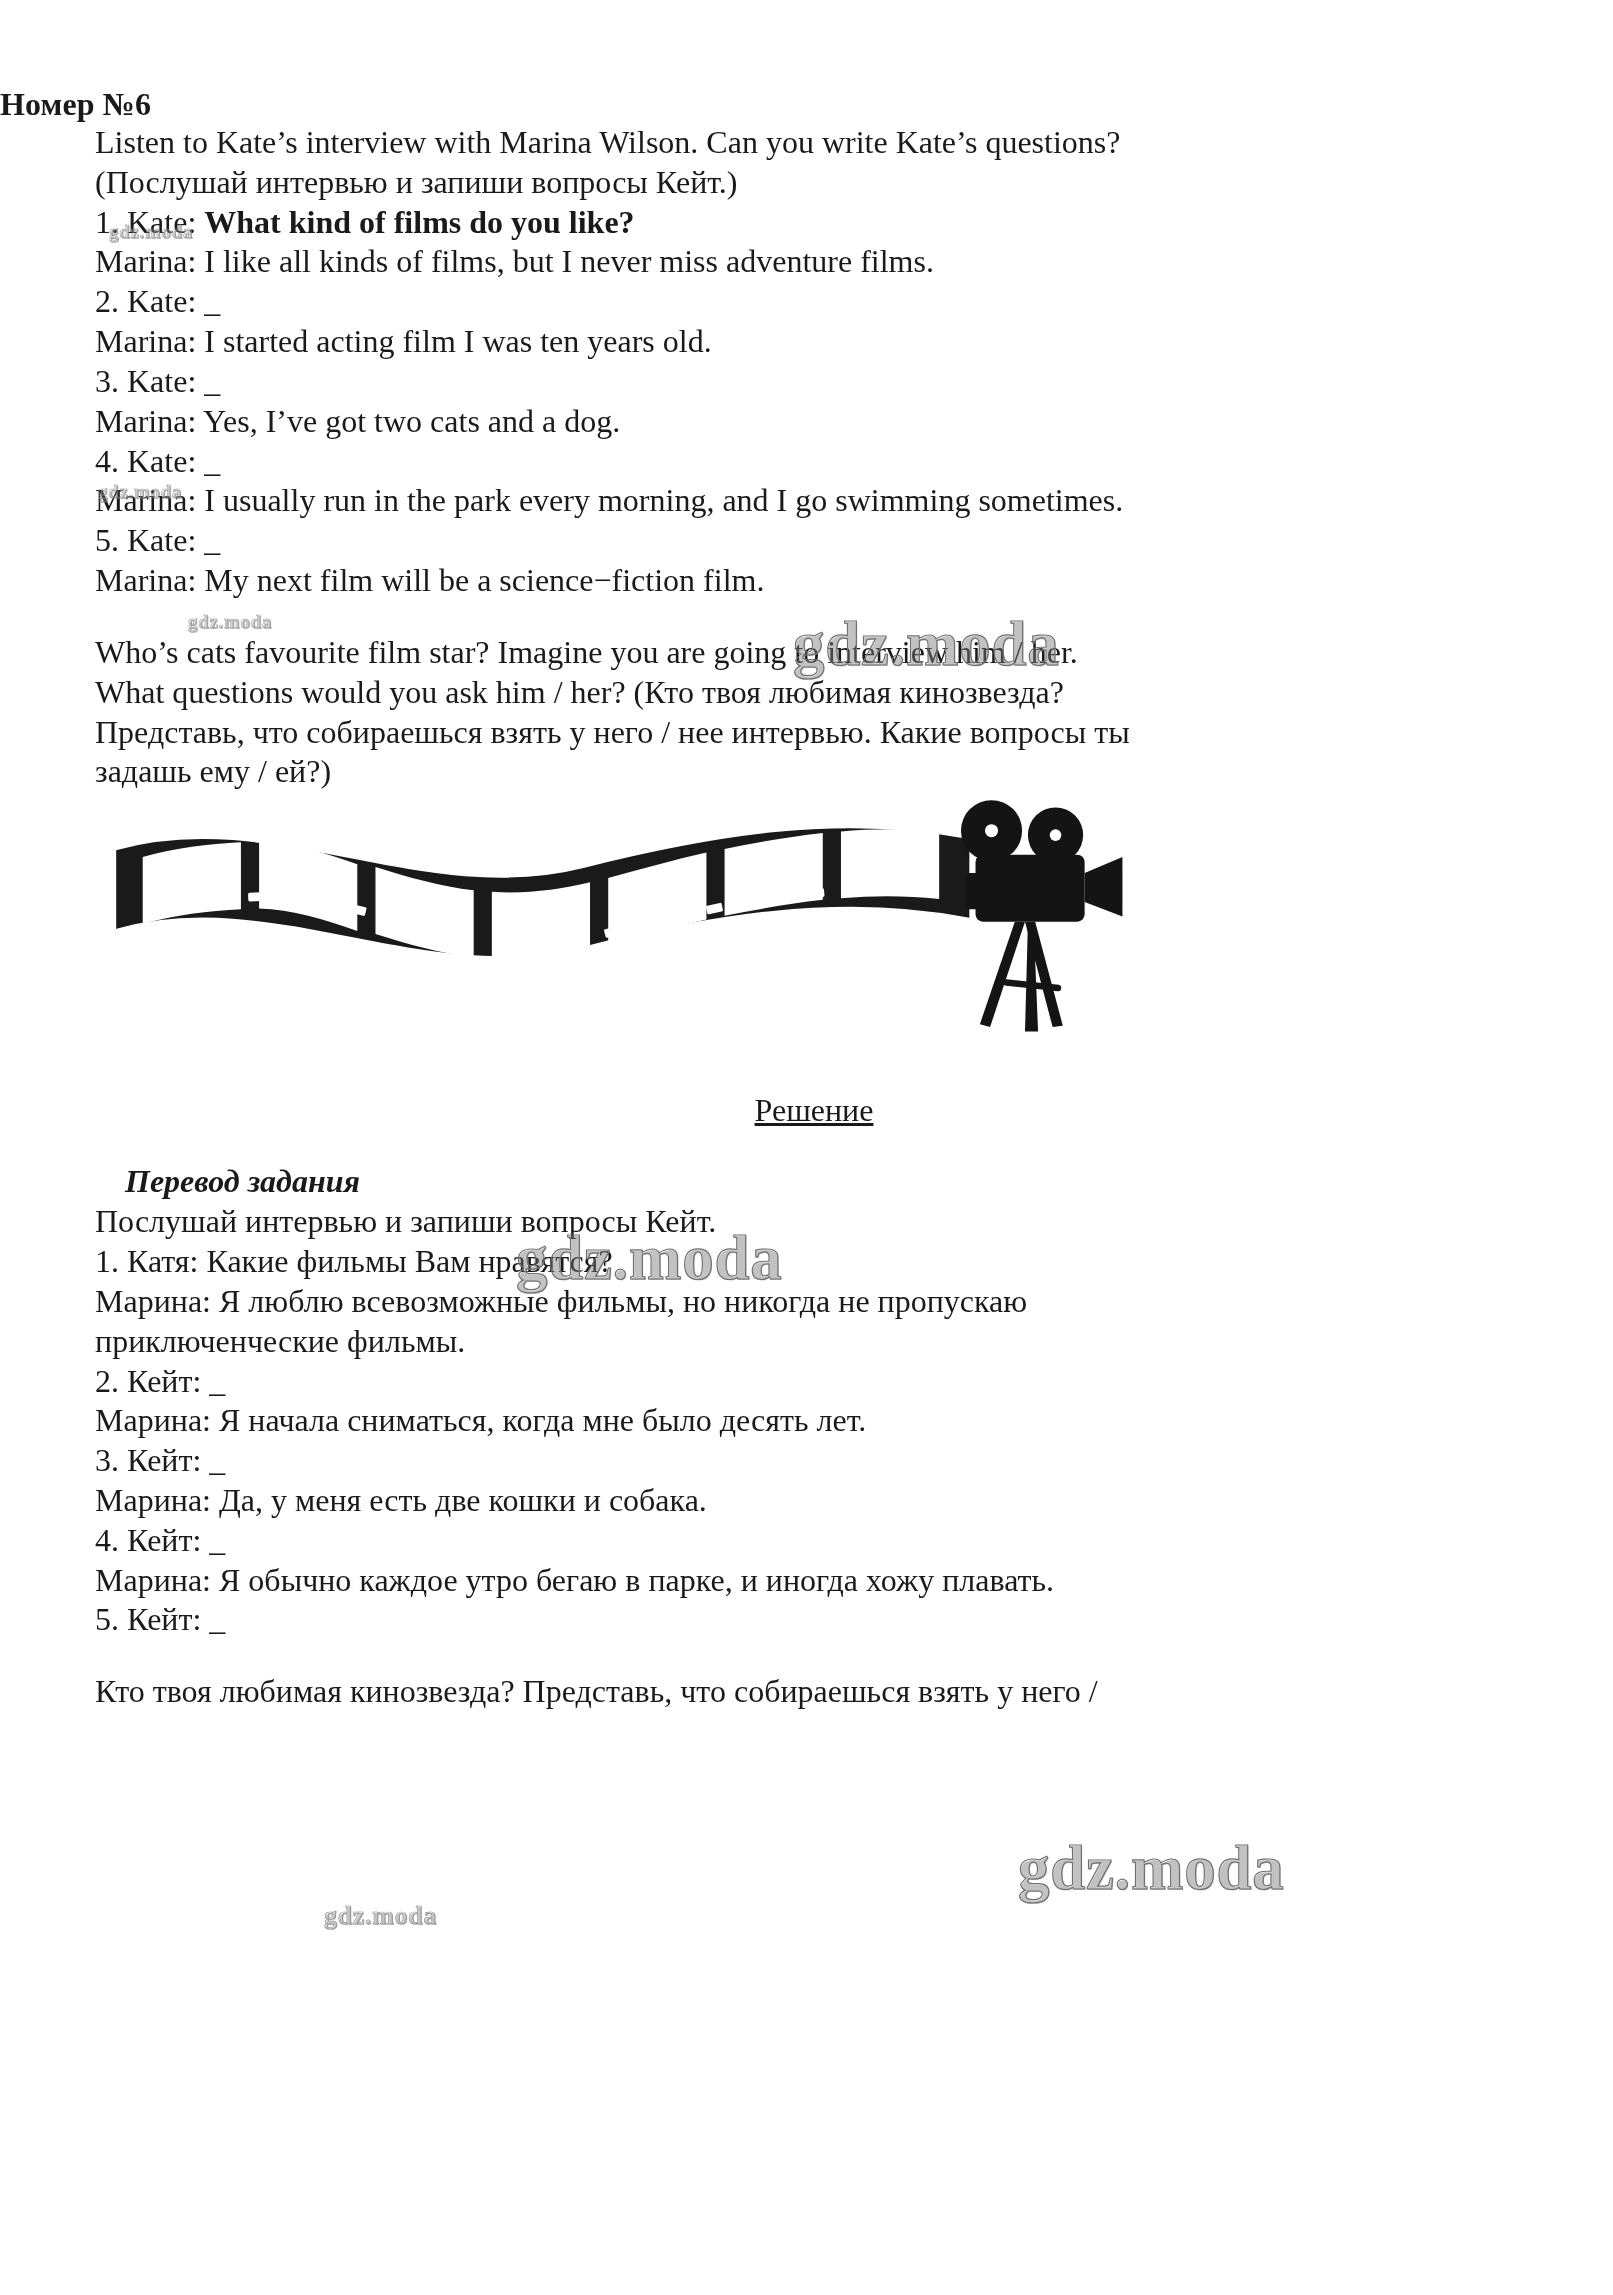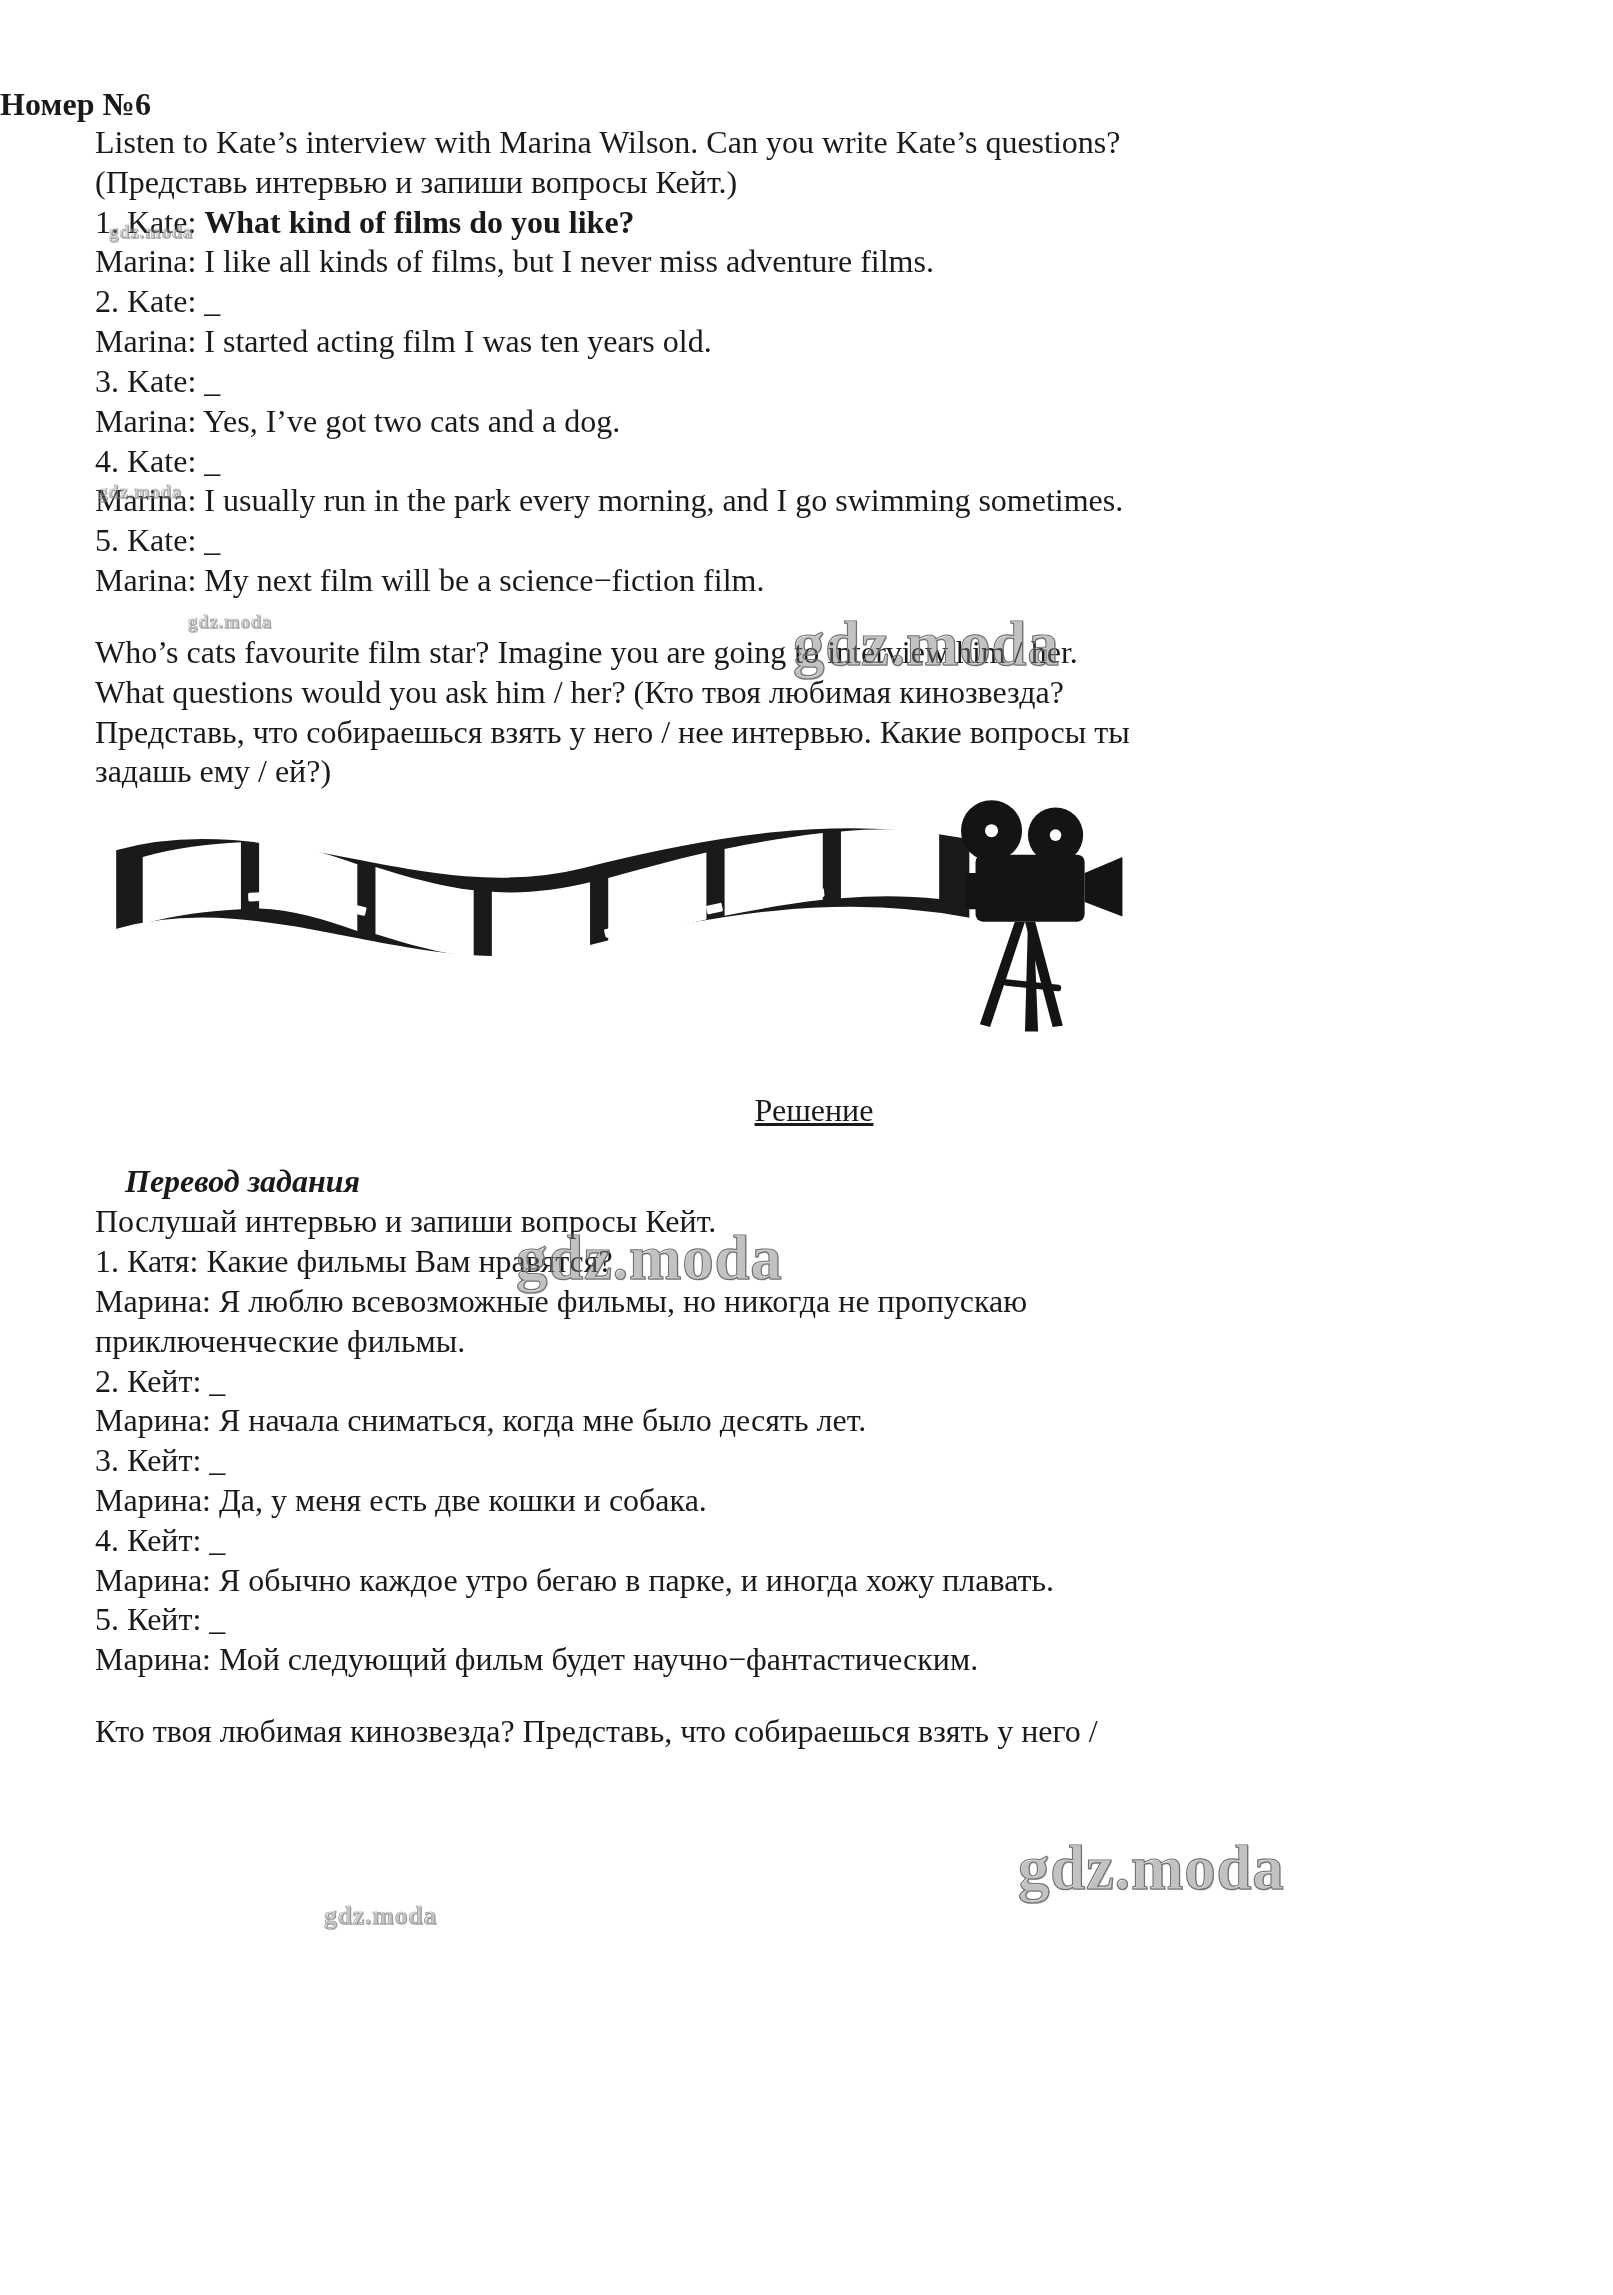--- a/index.html
+++ b/index.html
@@ -102,21 +102,21 @@
 </head>
 <body>
 
 <div class="page">
 
   <h1 class="title">Номер №6</h1>
 
   <div class="content">
 
     <div class="line">Listen to Kate’s interview with Marina Wilson. Can you write Kate’s questions?</div>
-    <div class="line">(Представь интервью и запиши вопросы Кейт.)</div>
+    <div class="line">(Послушай интервью и запиши вопросы Кейт.)</div>
 
     <div class="line bold-answer"><span>1. Kate:</span> <b>What kind of films do you like?</b></div>
     <div class="line"><span>Marina:</span> <span>I like all kinds of films, but I never miss adventure films.</span></div>
     <div class="line"><span>2. Kate:</span> <span>_</span></div>
     <div class="line"><span>Marina:</span> <span>I started acting film I was ten years old.</span></div>
     <div class="line"><span>3. Kate:</span> <span>_</span></div>
     <div class="line"><span>Marina:</span> <span>Yes, I’ve got two cats and a dog.</span></div>
     <div class="line"><span>4. Kate:</span> <span>_</span></div>
     <div class="line"><span>Marina:</span> <span>I usually run in the park every morning, and I go swimming sometimes.</span></div>
     <div class="line"><span>5. Kate:</span> <span>_</span></div>
@@ -208,21 +208,20 @@
     <div class="line"><span>1. Катя:</span> <span>Какие фильмы Вам нравятся?</span></div>
     <div class="line"><span>Марина:</span> <span>Я люблю всевозможные фильмы, но никогда не пропускаю</span></div>
     <div class="line"><span>приключенческие фильмы.</span></div>
     <div class="line"><span>2. Кейт:</span> <span>_</span></div>
     <div class="line"><span>Марина:</span> <span>Я начала сниматься, когда мне было десять лет.</span></div>
     <div class="line"><span>3. Кейт:</span> <span>_</span></div>
     <div class="line"><span>Марина:</span> <span>Да, у меня есть две кошки и собака.</span></div>
     <div class="line"><span>4. Кейт:</span> <span>_</span></div>
     <div class="line"><span>Марина:</span> <span>Я обычно каждое утро бегаю в парке, и иногда хожу плавать.</span></div>
     <div class="line"><span>5. Кейт:</span> <span>_</span></div>
-    <div class="line"><span>Марина:</span> <span>Мой следующий фильм будет научно−фантастическим.</span></div>
 
     <div class="gap"></div>
 
     <div class="line">Кто твоя любимая кинозвезда? Представь, что собираешься взять у него /</div>
 
   </div>
 
   <div class="wm wm-small wm-1">gdz.moda</div>
   <div class="wm wm-small wm-2">gdz.moda</div>
   <div class="wm wm-small wm-3">gdz.moda</div>

